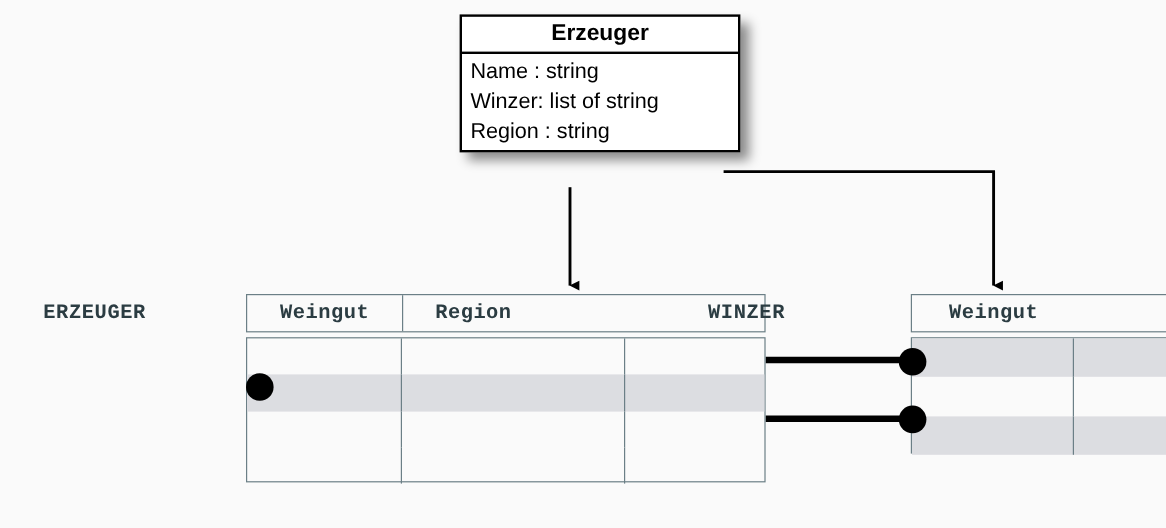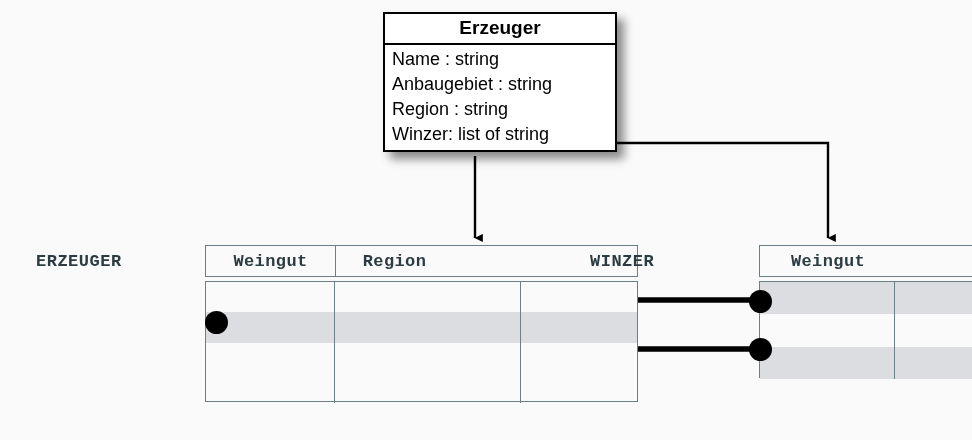--- a/index.html
+++ b/index.html
@@ -167,23 +167,22 @@
     <path d="M216,300 L760,300" stroke="#000" stroke-width="5.5" fill="none" stroke-linecap="square"></path>
     <path d="M216,349 L760,349" stroke="#000" stroke-width="5.5" fill="none" stroke-linecap="square"></path>
     <path d="M216,300 L216,349" stroke="#000" stroke-width="5.5" fill="none" stroke-linecap="square"></path>
   </g>
 </svg>
 
 <div class="uml-class">
   <div class="uml-class-title">Erzeuger</div>
   <div class="uml-attrs">
     <div class="uml-attr">Name : string</div>
-    <div class="uml-attr">Anbaugebiet : string</div>
+    <div class="uml-attr">Winzer: list of string</div>
     <div class="uml-attr">Region : string</div>
-    <div class="uml-attr">Winzer: list of string</div>
   </div>
 </div>
 
 <div class="table-label" id="label-erzeuger">ERZEUGER</div>
 
 <div class="rel-table" id="table-erzeuger">
   <div class="rel-header">
     <div class="cell c1">Weingut</div>
     <div class="cell c3">Region</div>
   </div>

